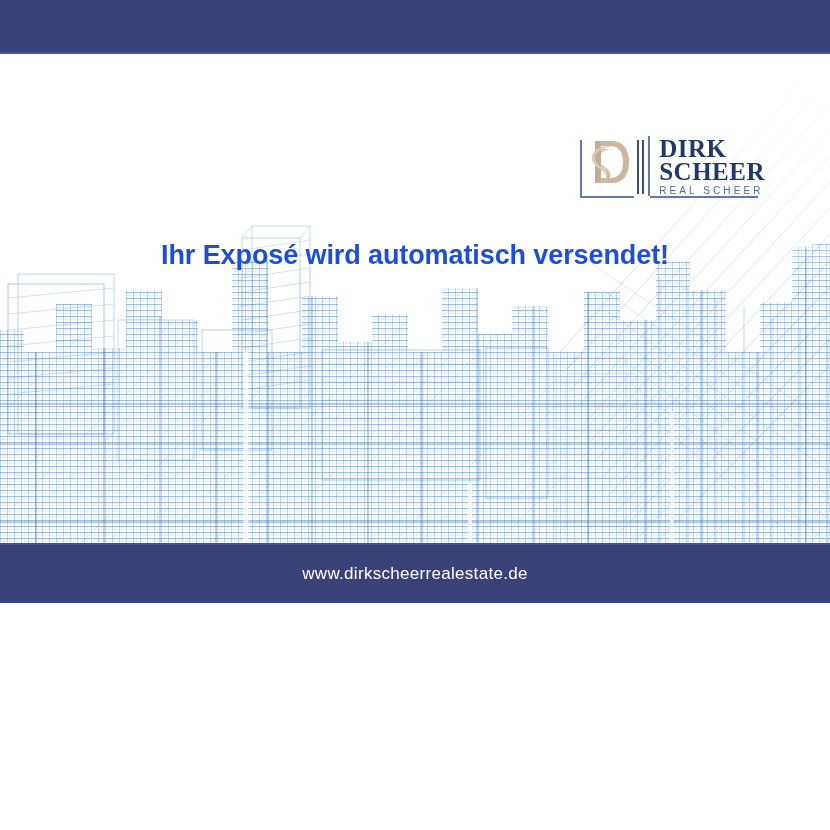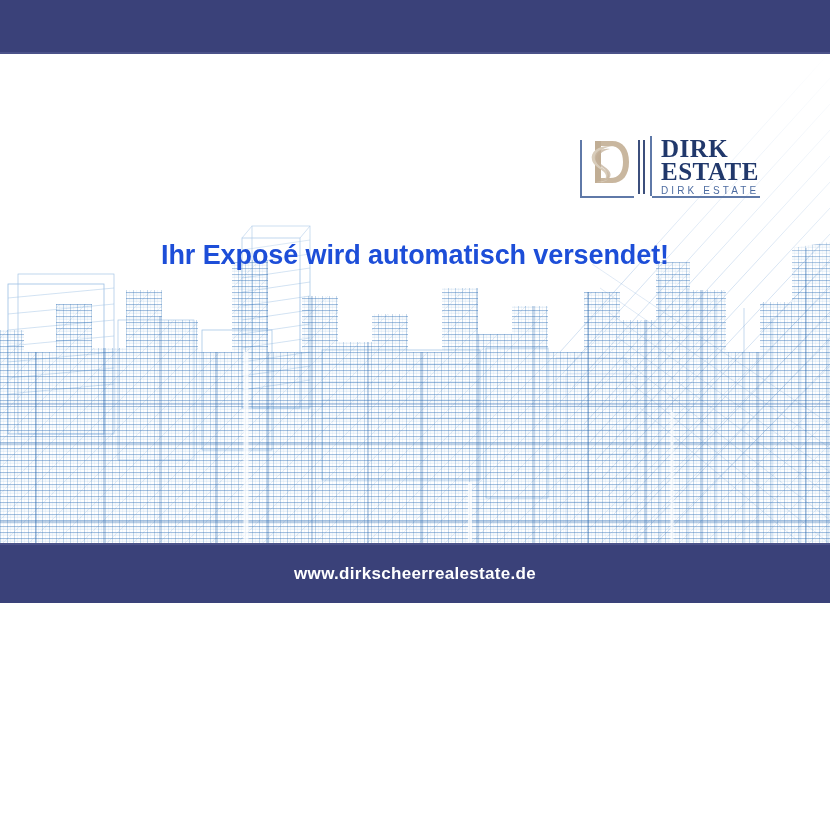--- a/index.html
+++ b/index.html
@@ -35,21 +35,21 @@
     bottom: 0;
     height: 58px;
     border-top: 2px solid #4b5289;
     display: flex;
     align-items: center;
     justify-content: center;
   }
   #website-url {
     color: #ffffff;
     font-size: 17px;
-    font-weight: bold;
+    font-weight: normal;
     letter-spacing: 0.3px;
   }
 
   
   #city-art {
     position: absolute;
     left: 0;
     top: 52px;
     width: 830px;
     height: 720px;
@@ -469,22 +469,22 @@
       </svg>
     </div>
 
     <div id="logo-divider-bars">
       <span class="vbar b1"></span>
       <span class="vbar b2"></span>
     </div>
 
     <div id="logo-text-block">
       <span id="logo-name-dirk">DIRK</span>
-      <span id="logo-name-scheer">ESTATE</span>
-      <span id="logo-tagline">DIRK ESTATE</span>
+      <span id="logo-name-scheer">SCHEER</span>
+      <span id="logo-tagline">REAL SCHEER</span>
       <span id="logo-underline"></span>
     </div>
   </div>
 
   <div id="message-block">
     <p id="headline">Ihr Exposé wird automatisch versendet!</p>
   </div>
 
   <div class="bar" id="bottom-bar">
     <span id="website-url">www.dirkscheerrealestate.de</span>

